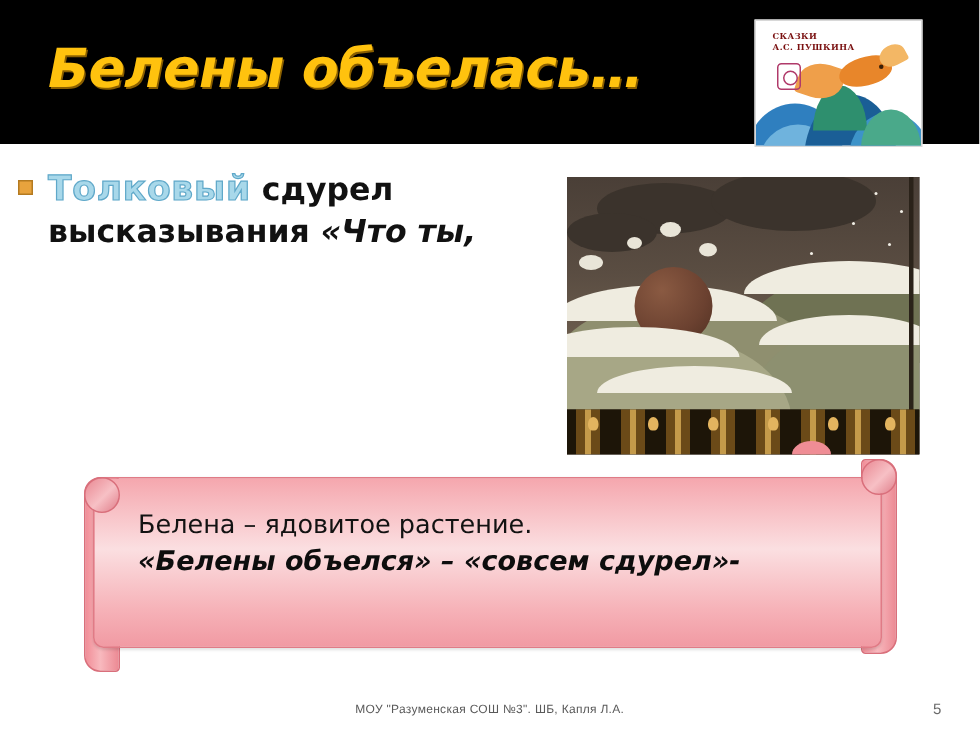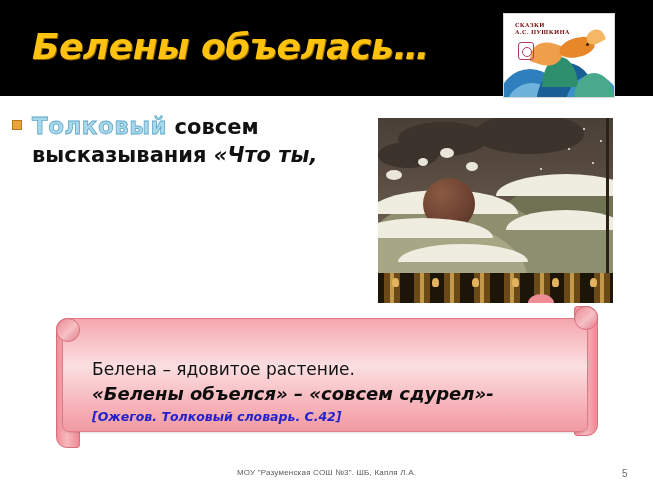--- a/index.html
+++ b/index.html
@@ -168,21 +168,20 @@
   .curl-cap{
     position:absolute;width:22px;height:22px;border-radius:50%;
     background:linear-gradient(135deg,#e98892 0%,#f7c0c5 55%,#e07e8a 100%);
     border:1px solid #d96f7b;
   }
   .cap-l{left:0px;top:12px;}
   .cap-r{left:518px;top:0px;}
   .scroll-text{
     position:absolute;left:36px;top:32px;width:470px;
     font-family:"DejaVu Sans","Liberation Sans",sans-serif;
-    margin-top:19px;
   }
   .sl1{font-size:17px;color:#121212;line-height:24px;white-space:nowrap;}
   .sl2{font-size:18px;font-weight:bold;font-style:italic;color:#0d0d0d;line-height:26px;white-space:nowrap;}
   .sl3{font-size:12.5px;font-weight:bold;font-style:italic;color:#2222CC;line-height:20px;white-space:nowrap;}
 
   
   .footer-note{
     position:absolute;left:0;top:468px;width:653px;text-align:center;
     font-family:"Liberation Sans",sans-serif;
     font-size:8px;color:#5a5a5a;letter-spacing:0.2px;
@@ -216,21 +215,21 @@
     <div class="bc-seal"></div>
     <div class="book-title">
       <div>СКАЗКИ</div>
       <div>А.С. ПУШКИНА</div>
     </div>
   </div>
 
   <div class="bullet-block">
     <div class="bullet-sq"></div>
     <p class="body-text">
-      <span class="wa-word">Толковый</span><span> совсем</span><br>
+      <span class="wa-word">Толковый</span><span> сдурел</span><br>
       <span>высказывания </span><span class="ital">«Что ты,</span><br>
     </p>
   </div>
 
   <div class="sea-pic">
     <div class="sky"></div>
     <div class="star" style="left:170px;top:14px"></div>
     <div class="star" style="left:190px;top:30px"></div>
     <div class="star" style="left:205px;top:10px"></div>
     <div class="star" style="left:214px;top:44px"></div>
@@ -273,20 +272,19 @@
 
   <div class="scroll-wrap">
     <div class="curl curl-l"></div>
     <div class="curl curl-r"></div>
     <div class="scroll-body"></div>
     <div class="curl-cap cap-l"></div>
     <div class="curl-cap cap-r"></div>
     <div class="scroll-text">
       <div class="sl1">Белена  – ядовитое растение.</div>
       <div class="sl2">«Белены объелся» – «совсем сдурел»-</div>
-      <div class="sl3">[Ожегов. Толковый словарь. С.42]</div>
     </div>
   </div>
 
   <div class="footer-note">МОУ "Разуменская СОШ №3". ШБ, Капля Л.А.</div>
   <div class="page-num">5</div>
 
 </div>
 
 </body></html>

